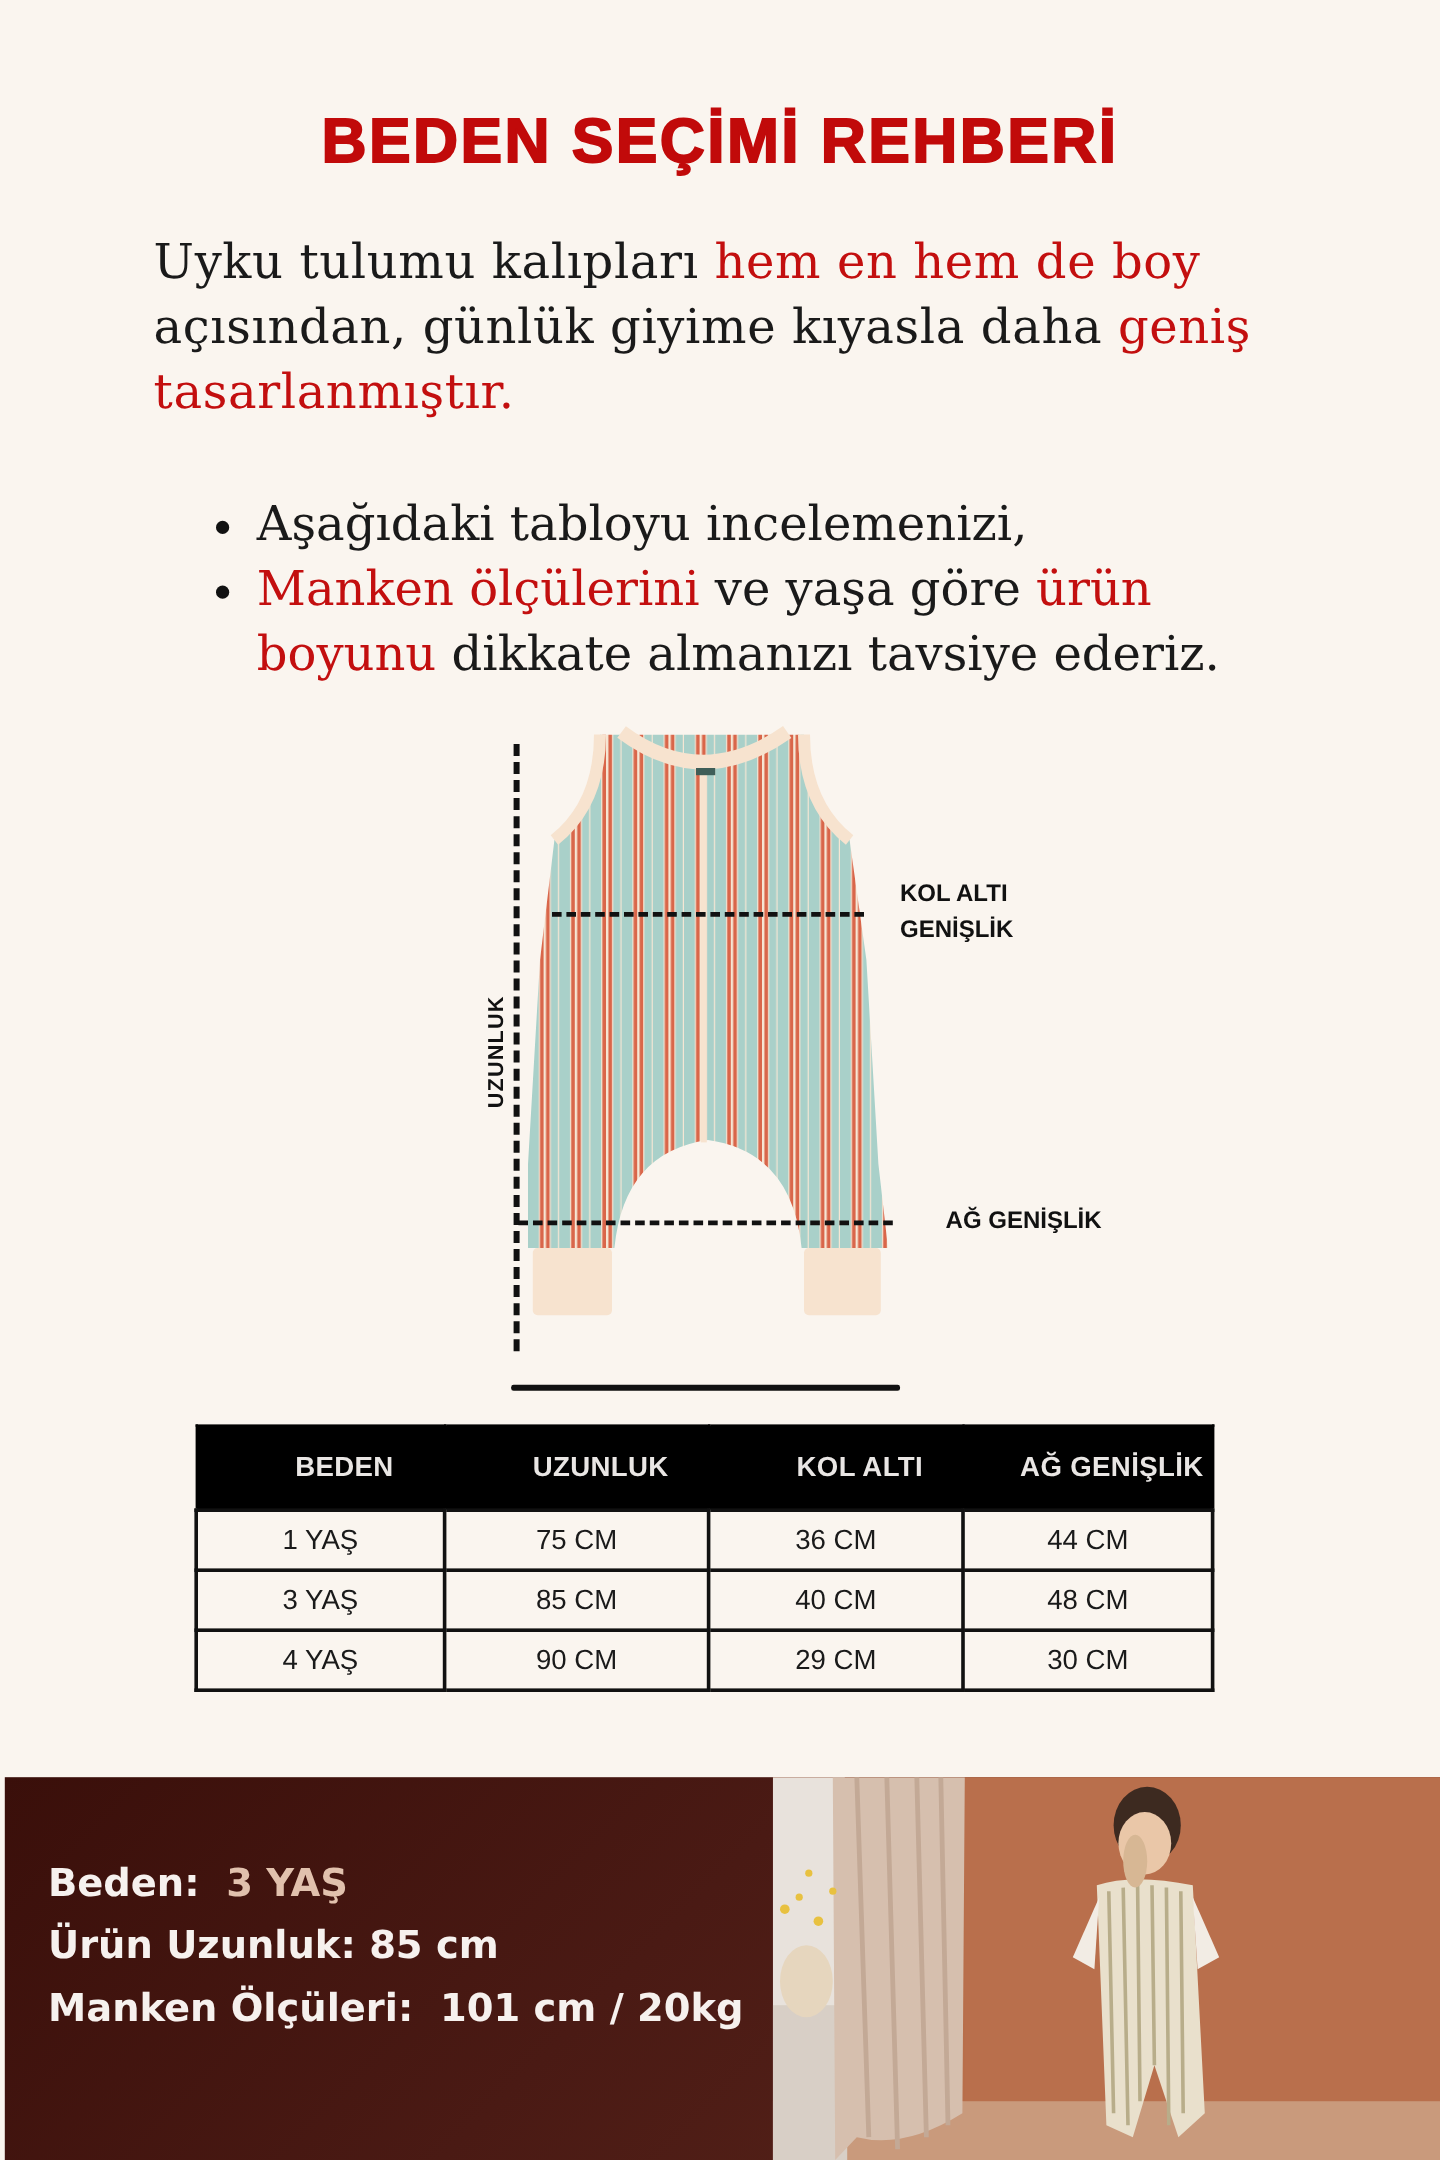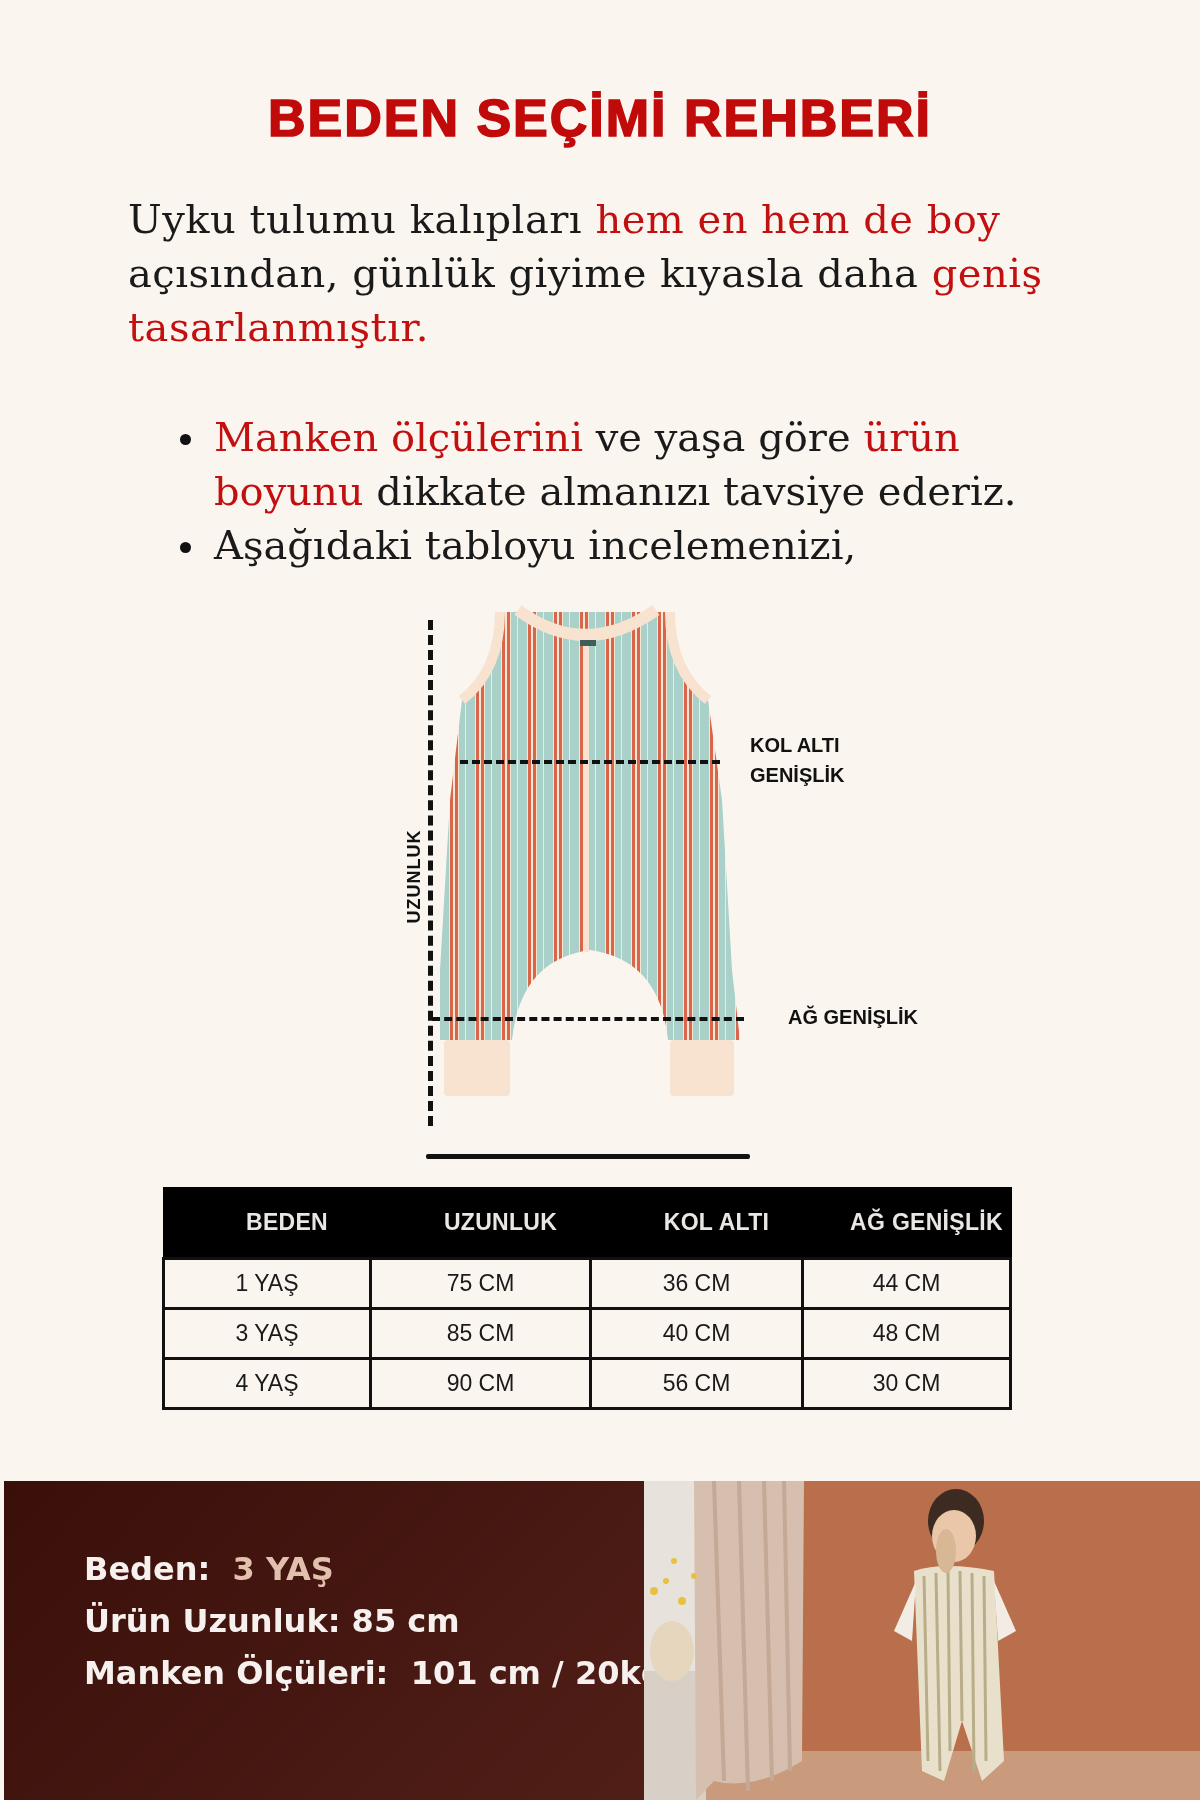--- a/index.html
+++ b/index.html
@@ -60,40 +60,40 @@
     }
     .size-table td.size { font-weight: 400; }
 
     
     .banner {
       position: absolute; left: 4px; top: 1481px; width: 1196px; height: 319px;
       background: linear-gradient(135deg, #3a0f0a 0%, #4a1a14 45%, #5c271c 100%);
     }
     .banner-text {
       position: absolute; left: 36px; top: 62px; color: #f6f1ee;
-      font-family: "DejaVu Sans", sans-serif; font-weight: 700; font-size: 32px; line-height: 52px; margin-left: 44px;
+      font-family: "DejaVu Sans", sans-serif; font-weight: 700; font-size: 32px; line-height: 52px;
     }
     .banner-text .accent { color: #e1c1ad; }
     .photo { position: absolute; left: 640px; top: 0; width: 556px; height: 319px; overflow: hidden; }
   </style>
 </head>
 <body>
 
 <h1 class="title">BEDEN SEÇİMİ REHBERİ</h1>
 
 <p class="intro"><span>Uyku tulumu kalıpları </span><span class="red">hem en hem de boy</span><span> açısından, günlük giyime kıyasla daha </span><span class="red">geniş tasarlanmıştır.</span></p>
 
 <ul class="bullets">
   <li>
     <span class="dot"></span>
-    <span class="red">Manken ölçülerini</span><span> ve yaşa göre </span><span class="red">ürün boyunu</span><span> dikkate almanızı tavsiye ederiz.</span>
+    <span>Aşağıdaki tabloyu incelemenizi,</span>
   </li>
   <li>
     <span class="dot"></span>
-    <span>Aşağıdaki tabloyu incelemenizi,</span>
+    <span class="red">Manken ölçülerini</span><span> ve yaşa göre </span><span class="red">ürün boyunu</span><span> dikkate almanızı tavsiye ederiz.</span>
   </li>
 </ul>
 
 <div class="diagram">
   <div class="len-label">UZUNLUK</div>
   <div class="len-line"></div>
   <svg class="garment" width="300" height="540" viewBox="0 0 300 540">
     <defs>
       <pattern id="stripes" patternUnits="userSpaceOnUse" width="26" height="10">
         <rect width="26" height="10" fill="#f6e6d4"></rect>
@@ -145,21 +145,21 @@
     </tr>
     <tr>
       <td class="size">3 YAŞ</td>
       <td>85 CM</td>
       <td>40 CM</td>
       <td>48 CM</td>
     </tr>
     <tr>
       <td class="size">4 YAŞ</td>
       <td>90 CM</td>
-      <td>56 CM</td>
+      <td>29 CM</td>
       <td>30 CM</td>
     </tr>
   </tbody>
 </table>
 
 <div class="banner">
   <div class="banner-text">
     <div><span>Beden:</span>&nbsp; <span class="accent">3 YAŞ</span></div>
     <div><span>Ürün Uzunluk:</span> <span>85 cm</span></div>
     <div><span>Manken Ölçüleri:</span>&nbsp; <span>101 cm / 20kg</span></div>

